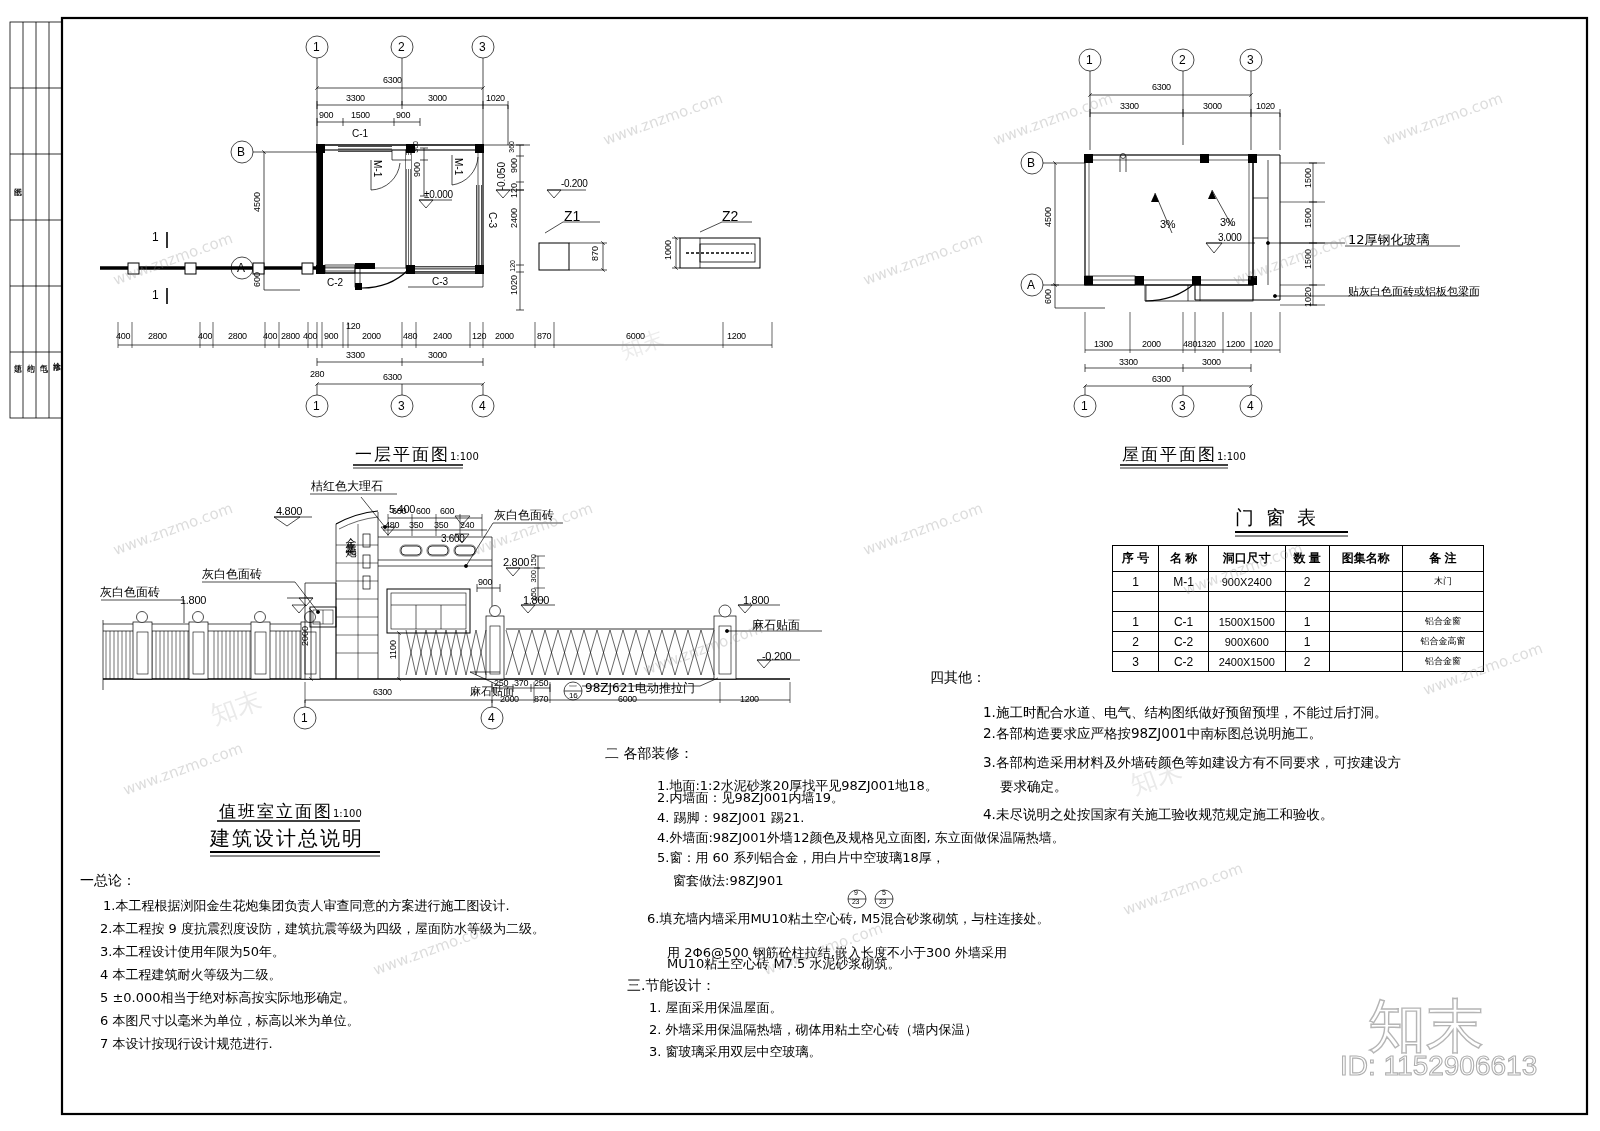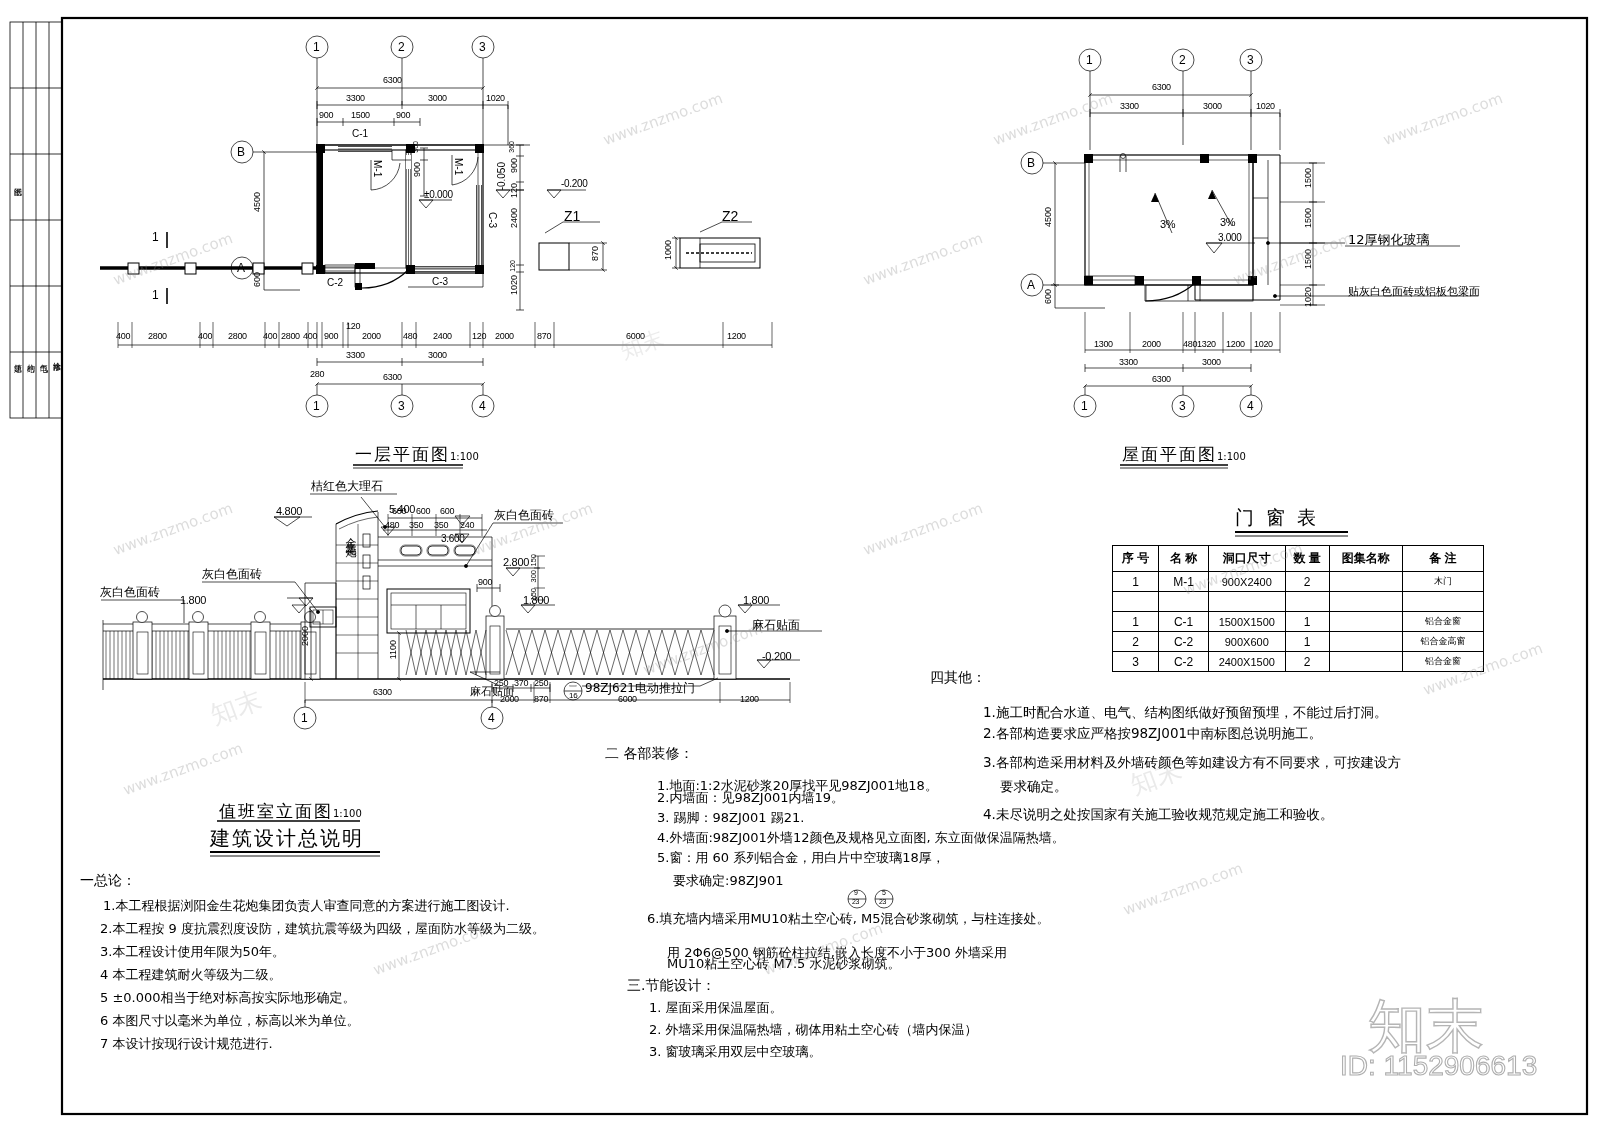--- a/index.html
+++ b/index.html
@@ -855,24 +855,24 @@
   <div class="t cn note" style="left:53px;top:67px;font-size:13.5px;">2.各部构造要求应严格按98ZJ001中南标图总说明施工。</div>
   <div class="t cn note" style="left:53px;top:96px;font-size:13.5px;">3.各部构造采用材料及外墙砖颜色等如建设方有不同要求，可按建设方</div>
   <div class="t cn note" style="left:70px;top:120px;font-size:13.5px;">要求确定。</div>
   <div class="t cn note" style="left:53px;top:148px;font-size:13.5px;">4.未尽说明之处按国家有关施工验收规范规定施工和验收。</div>
 </div>
 
 <div class="abs" style="left:605px;top:745px;width:460px;">
   <div class="t cn" style="left:0px;top:0px;font-size:14px;">二 各部装修：</div>
   <div class="t cn" style="left:52px;top:32px;font-size:13px;">1.地面:1:2水泥砂浆20厚找平见98ZJ001地18。</div>
   <div class="t cn" style="left:52px;top:44px;font-size:13px;">2.内墙面：见98ZJ001内墙19。</div>
-  <div class="t cn" style="left:52px;top:64px;font-size:13px;">3. 踢脚：98ZJ001  踢21.</div>
+  <div class="t cn" style="left:52px;top:64px;font-size:13px;">4. 踢脚：98ZJ001  踢21.</div>
   <div class="t cn" style="left:52px;top:84px;font-size:13px;">4.外墙面:98ZJ001外墙12颜色及规格见立面图, 东立面做保温隔热墙。</div>
   <div class="t cn" style="left:52px;top:104px;font-size:13px;">5.窗：用 60 系列铝合金，用白片中空玻璃18厚，</div>
-  <div class="t cn" style="left:68px;top:127px;font-size:13px;">要求确定:98ZJ901</div>
+  <div class="t cn" style="left:68px;top:127px;font-size:13px;">窗套做法:98ZJ901</div>
   <div class="t dim" style="left:249px;top:144px;font-size:7px;">9</div>
   <div class="t dim" style="left:247px;top:153px;font-size:7px;">23</div>
   <div class="t dim" style="left:277px;top:144px;font-size:7px;">5</div>
   <div class="t dim" style="left:274px;top:153px;font-size:7px;">23</div>
   <div class="t cn" style="left:42px;top:165px;font-size:13px;">6.填充墙内墙采用MU10粘土空心砖, M5混合砂浆砌筑，与柱连接处。</div>
   <div class="t cn" style="left:62px;top:199px;font-size:13px;">用 2Φ6@500 钢筋砼柱拉结,嵌入长度不小于300  外墙采用</div>
   <div class="t cn" style="left:62px;top:210px;font-size:13px;">MU10粘土空心砖 M7.5 水泥砂浆砌筑。</div>
   <div class="t cn" style="left:22px;top:232px;font-size:14px;">三.节能设计：</div>
   <div class="t cn" style="left:44px;top:254px;font-size:13px;">1. 屋面采用保温屋面。</div>
   <div class="t cn" style="left:44px;top:276px;font-size:13px;">2. 外墙采用保温隔热墙，砌体用粘土空心砖（墙内保温）</div>

